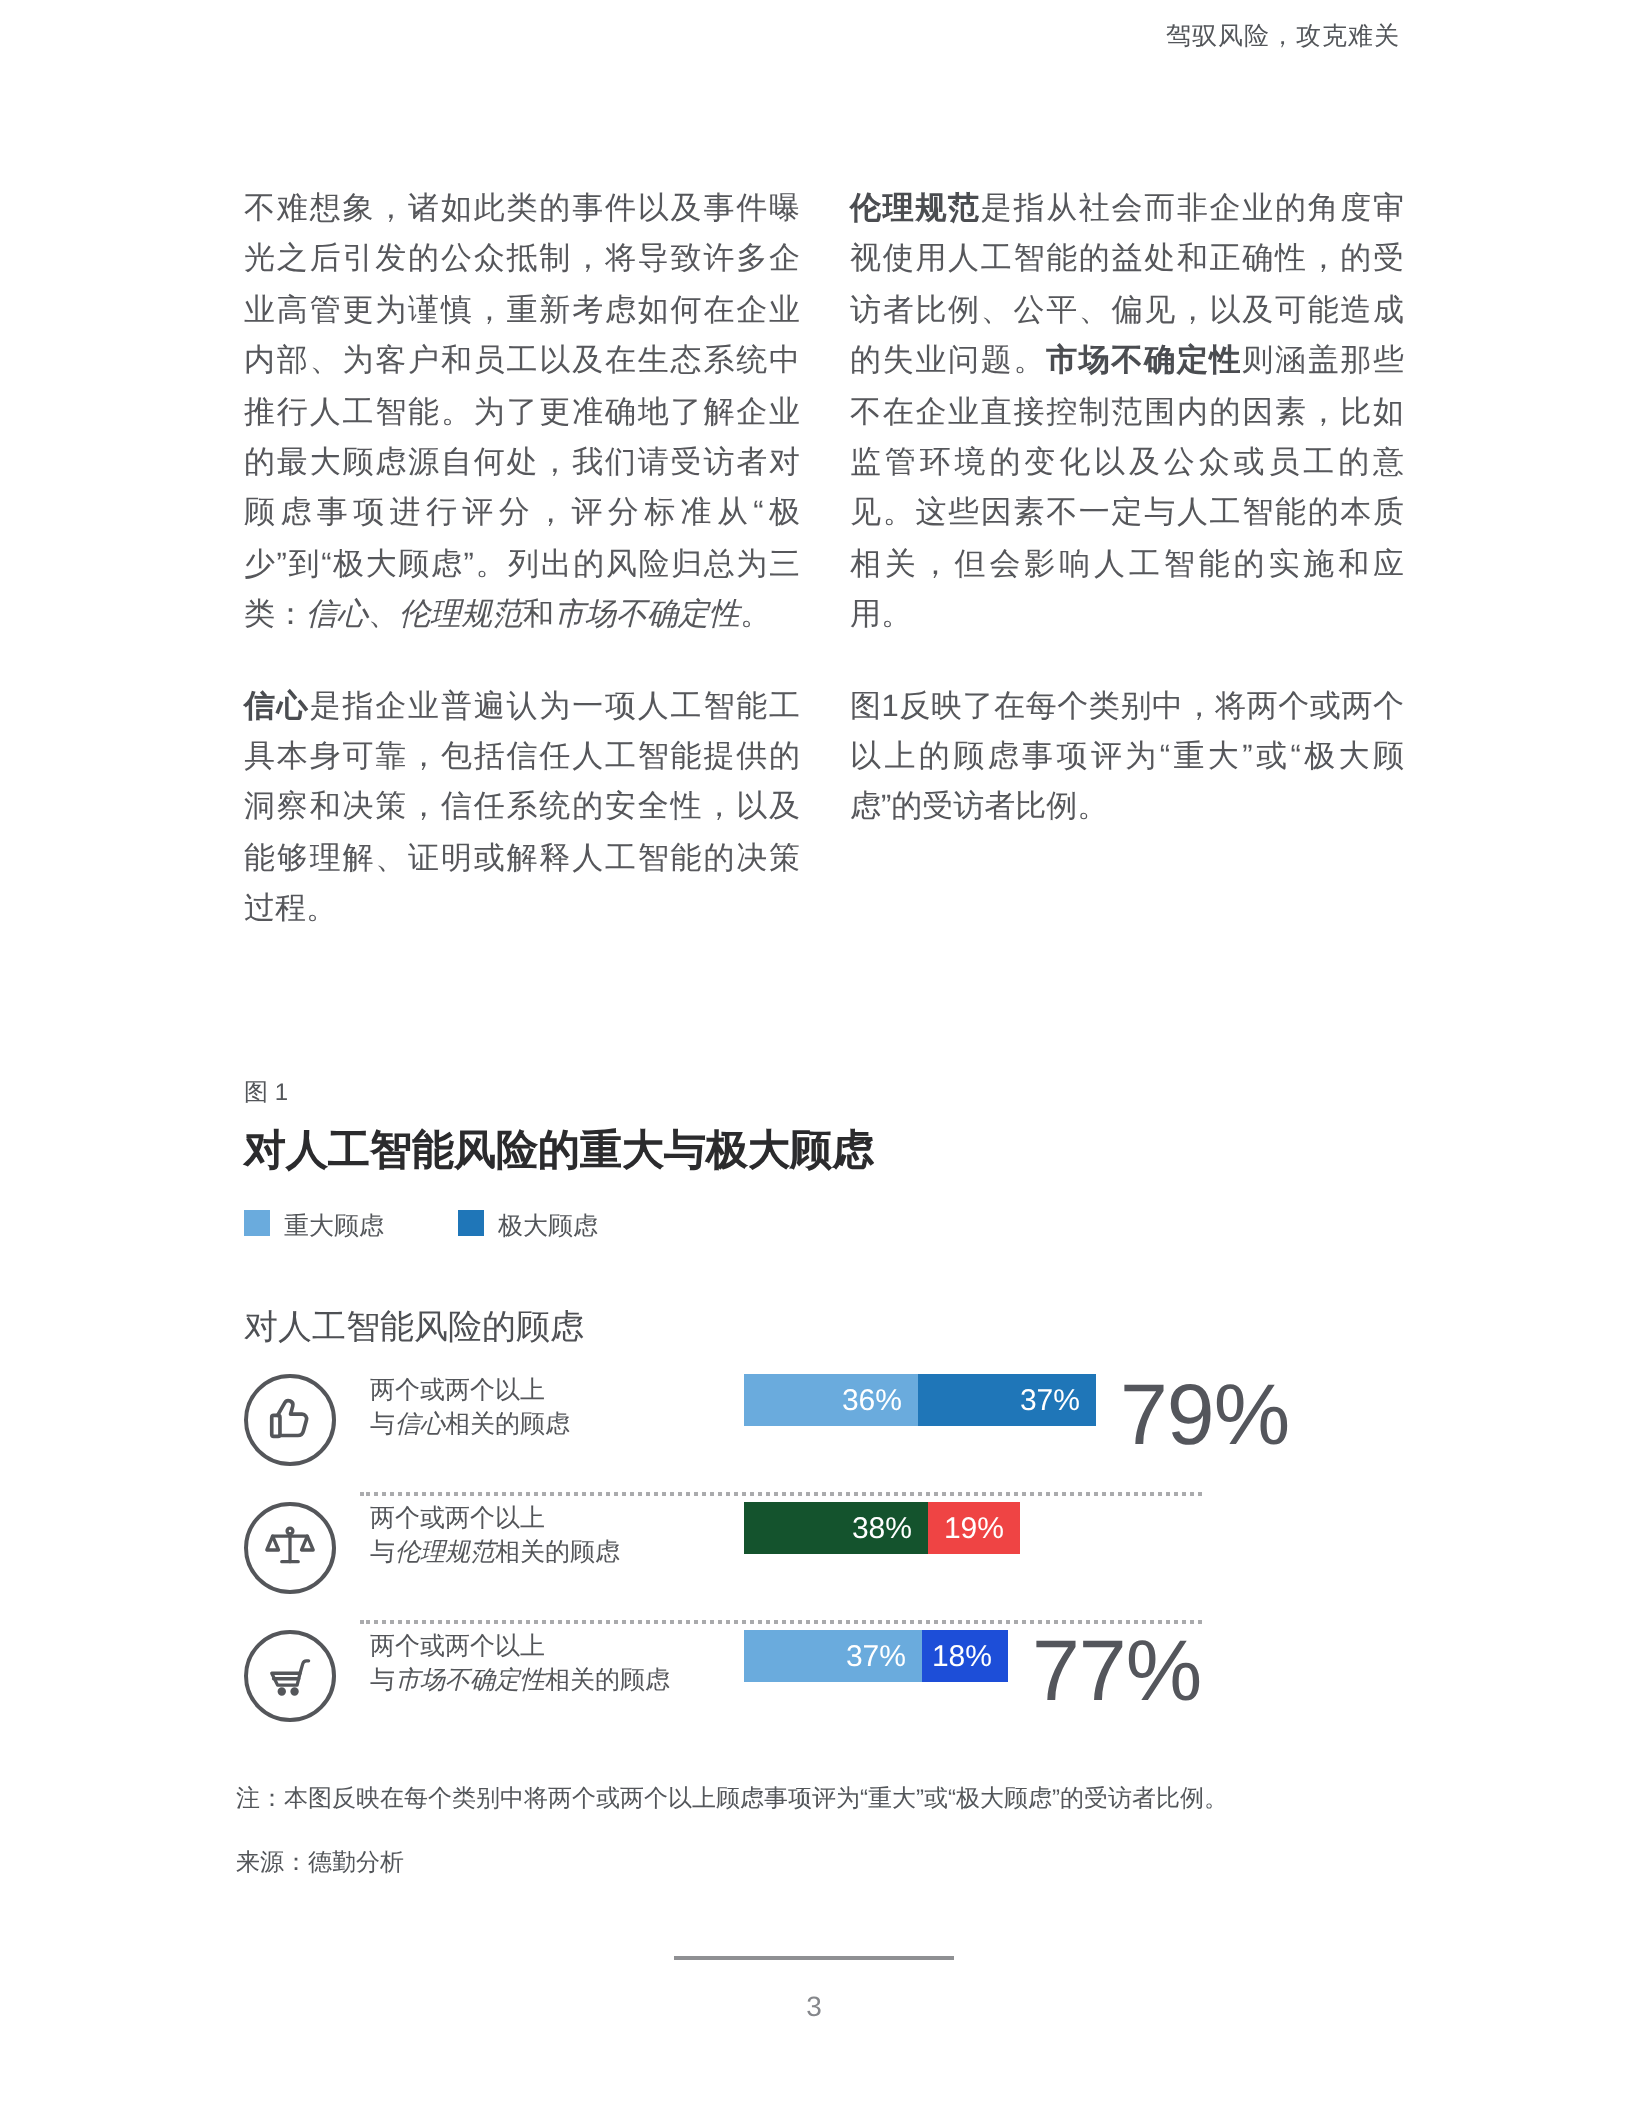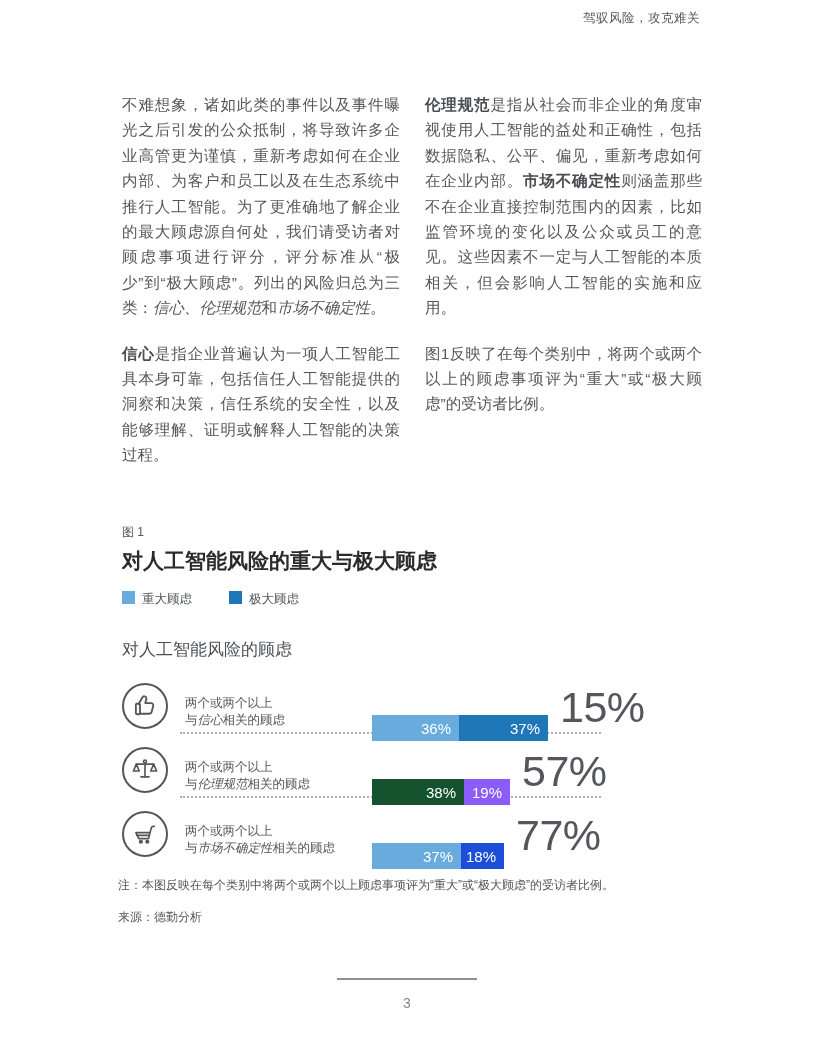--- a/index.html
+++ b/index.html
@@ -18,30 +18,30 @@
   }
   
   .col { position:absolute; top:92px; font-size:15.5px; line-height:25.4px;
          color:#56575b; text-align:justify; }
   .col-left  { left:122px; width:278px; }
   .col-right { left:425px; width:277px; }
   .col p + p { margin-top:20px; }
   .b  { font-weight:bold; color:#4b4d51; }
   .it { font-style:italic; }
   
-  .figure { position:absolute; left:118px; top:524px; width:562px; }
+  .figure { position:absolute; left:118px; top:538px; width:562px; }
   .fig-label { font-size:12px; color:#53565a; padding-left:4px; }
   .fig-title { font-size:21px; font-weight:bold; color:#2b2b2d; margin-top:6px; padding-left:4px; }
   .legend { display:flex; gap:37px; margin-top:16px; padding-left:4px; align-items:center; }
   .legend-item { display:flex; gap:7px; }
   .legend-swatch { width:13px; height:13px; display:inline-block; }
   .legend-label { font-size:12.5px; color:#53565a; }
   .chart-title { font-size:17px; color:#4e5054; margin-top:30px; padding-left:4px; }
   .rows { margin-top:12px; }
-  .crow { display:flex; align-items:flex-end; height:56px; }
+  .crow { display:flex; align-items:flex-start; height:56px; }
   .icon-circle {
     flex:0 0 46px; width:46px; height:46px; margin-left:4px;
     border:2px solid #54565a; border-radius:50%;
     display:flex; align-items:center; justify-content:center;
   }
   .icon-circle svg { display:block; }
   .crow-label { flex:0 0 187px; margin-left:17px; font-size:12.5px;
                 line-height:17px; color:#54565a; }
   .bar { display:flex; height:14px; }
   .seg { height:26px; display:flex; align-items:center; justify-content:flex-end; }
@@ -62,21 +62,21 @@
 <body>
 
 <div class="running-header">驾驭风险，攻克难关</div>
 
 <div class="col col-left">
   <p><span>不难想象，诸如此类的事件以及事件曝光之后引发的公众抵制，将导致许多企业高管更为谨慎，重新考虑如何在企业内部、为客户和员工以及在生态系统中推行人工智能。为了更准确地了解企业的最大顾虑源自何处，我们请受访者对顾虑事项进行评分，评分标准从“极少”到“极大顾虑”。列出的风险归总为三类：</span><span class="it">信心</span><span>、</span><span class="it">伦理规范</span><span>和</span><span class="it">市场不确定性</span><span>。</span></p>
   <p><span class="b">信心</span><span>是指企业普遍认为一项人工智能工具本身可靠，包括信任人工智能提供的洞察和决策，信任系统的安全性，以及能够理解、证明或解释人工智能的决策过程。</span></p>
 </div>
 
 <div class="col col-right">
-  <p><span class="b">伦理规范</span><span>是指从社会而非企业的角度审视使用人工智能的益处和正确性，包括数据隐私、公平、偏见，重新考虑如何在企业内部。</span><span class="b">市场不确定性</span><span>则涵盖那些不在企业直接控制范围内的因素，比如监管环境的变化以及公众或员工的意见。这些因素不一定与人工智能的本质相关，但会影响人工智能的实施和应用。</span></p>
+  <p><span class="b">伦理规范</span><span>是指从社会而非企业的角度审视使用人工智能的益处和正确性，的受访者比例、公平、偏见，以及可能造成的失业问题。</span><span class="b">市场不确定性</span><span>则涵盖那些不在企业直接控制范围内的因素，比如监管环境的变化以及公众或员工的意见。这些因素不一定与人工智能的本质相关，但会影响人工智能的实施和应用。</span></p>
   <p><span>图1反映了在每个类别中，将两个或两个以上的顾虑事项评为“重大”或“极大顾虑”的受访者比例。</span></p>
 </div>
 
 <div class="figure">
   <div class="fig-label">图 1</div>
   <div class="fig-title">对人工智能风险的重大与极大顾虑</div>
 
   <div class="legend">
     <div class="legend-item">
       <span class="legend-swatch" style="background-color: rgb(106, 171, 221);"></span>
@@ -104,21 +104,21 @@
         <span>与</span><span class="it">信心</span><span>相关的顾虑</span>
       </div>
       <div class="bar">
         <div class="seg" style="background-color: rgb(106, 171, 221); width: 87px;">
             <span>36%</span>
           </div>
         <div class="seg" style="background-color: rgb(31, 118, 184); width: 89px;">
             <span>37%</span>
           </div>
       </div>
-      <div class="total">15%</div>
+      <div class="total">79%</div>
     </div>
     <div class="dotline"></div>
 
     <div class="crow">
       <div class="icon-circle">
         <svg width="42" height="42" viewBox="0 0 46 46" fill="none" stroke="#54565a" stroke-width="1.8" stroke-linecap="round" stroke-linejoin="round">
           <circle cx="23" cy="13.7" r="1.6"></circle>
           <path d="M13.5 16.5h19"></path>
           <path d="M23 15.3v15.2"></path>
           <path d="M18.5 30.5h9"></path>
@@ -127,25 +127,24 @@
         </svg>
       </div>
       <div class="crow-label">
         <span>两个或两个以上</span><br>
         <span>与</span><span class="it">伦理规范</span><span>相关的顾虑</span>
       </div>
       <div class="bar">
         <div class="seg" style="background-color: #14532d; width: 92px;">
             <span>38%</span>
           </div>
-        <div class="seg" style="background-color: #8b5cf6; width: 46px;">
+        <div class="seg" style="background-color: #ef4444; width: 46px;">
             <span>19%</span>
           </div>
       </div>
-      <div class="total">57%</div>
     </div>
     <div class="dotline"></div>
 
     <div class="crow">
       <div class="icon-circle">
         <svg width="42" height="42" viewBox="0 0 46 46" fill="none" stroke="#54565a" stroke-width="1.8" stroke-linecap="round" stroke-linejoin="round">
           <path d="M13 21.5h15.5l-1.6 6.5H16.2z"></path>
           <path d="M14 24.5h13.8"></path>
           <path d="M28.5 21.5l1.5-5.3c.3-1 1-1.5 2-1.5h1.2"></path>
           <circle cx="18.5" cy="31.5" r="1.4" fill="#54565a"></circle>

